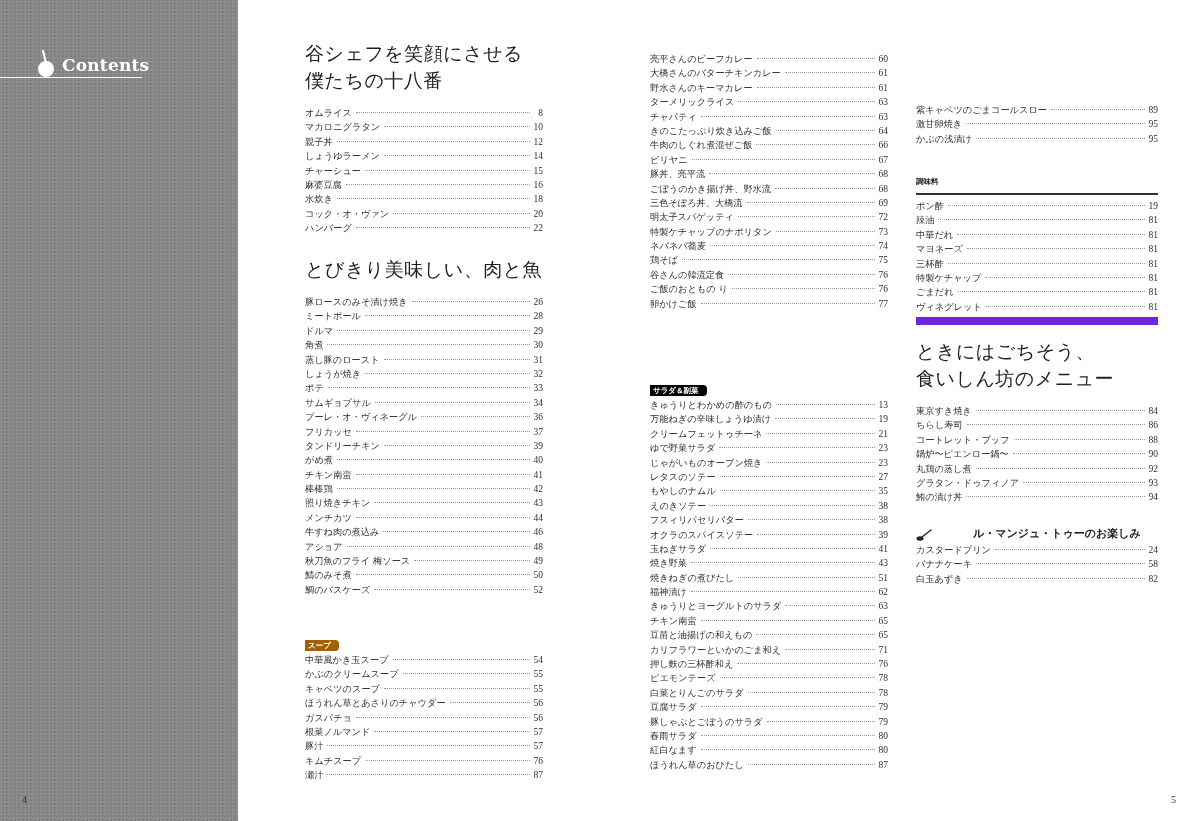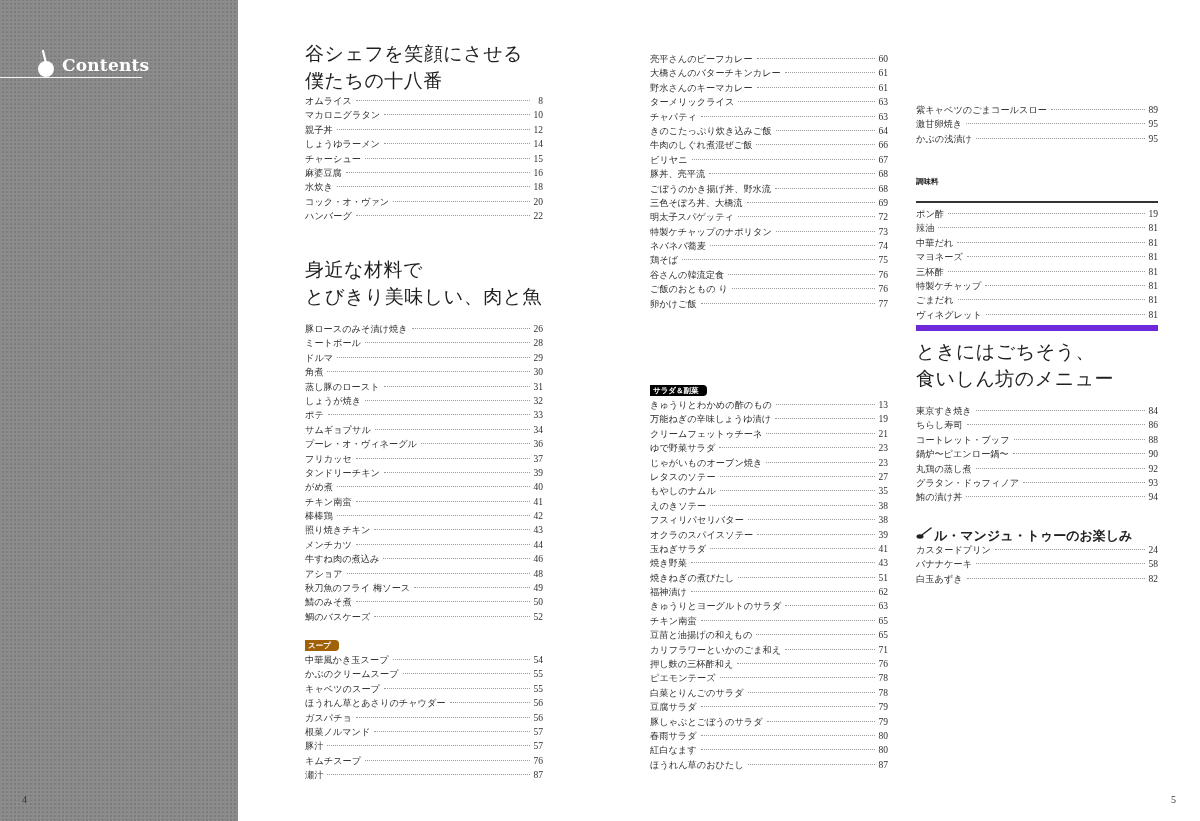--- a/index.html
+++ b/index.html
@@ -54,27 +54,27 @@
     font-family: "DejaVu Sans", sans-serif; position: relative;
   }
   .tag::after {
     content: ""; position: absolute; right: -3px; top: 0; width: 4px; height: 11px;
     background: inherit; border-radius: 0 5px 5px 0;
   }
   .tag-brown { background: #a16207; }
   .tag-gray { background: #000000; }
 
   .subhead {
-    font-size: 7.5px; font-weight: bold; color: #222; padding-bottom: 14px;
+    font-size: 7.5px; font-weight: bold; color: #222; padding-bottom: 6px;
     border-bottom: 2px solid #333; font-family: Liberation Sans, sans-serif;
   }
-  .rule-bottom { border-bottom: 6px solid #6d28d9; }
+  .rule-bottom { border-bottom: 8px solid #6d28d9; }
   .treats-head {
-    font-size: 13px; font-weight: bold; color: #222; display: flex; align-items: flex-start;
-    font-family: "DejaVu Sans", sans-serif; height: 14px;
+    font-size: 11px; font-weight: bold; color: #222; display: flex; align-items: flex-end;
+    font-family: "DejaVu Sans", sans-serif; height: 14px; gap: 39px;
   }
 </style>
 </head>
 <body>
 
 <div class="sidebar">
   <div class="contents-title">
     <svg class="ladle" width="22" height="28" viewBox="0 0 22 28">
       <line x1="7" y1="1" x2="10" y2="13" stroke="#fff" stroke-width="2.2" stroke-linecap="round"></line>
       <circle cx="10" cy="19" r="8" fill="#fff"></circle>
@@ -82,21 +82,21 @@
     <span class="label">Contents</span>
   </div>
   <span class="page-num" style="left:22px; top:794px;">4</span>
 </div>
 
 <div class="section" style="left:305px; top:40px; width:238px;">
   <div class="heading">
     <div>谷シェフを笑顔にさせる</div>
     <div>僕たちの十八番</div>
   </div>
-  <ul class="toc-list" style="">
+  <ul class="toc-list" style="margin-top:12px;">
       <li class="toc-row">
         <span class="title">オムライス</span>
         <span class="leader"></span>
         <span class="pg">8</span>
       </li>
       <li class="toc-row">
         <span class="title">マカロニグラタン</span>
         <span class="leader"></span>
         <span class="pg">10</span>
       </li>
@@ -133,21 +133,20 @@
       <li class="toc-row">
         <span class="title">ハンバーグ</span>
         <span class="leader"></span>
         <span class="pg">22</span>
       </li>
     </ul>
 </div>
 
 <div class="section" style="left:305px; top:256px; width:238px;">
   <div class="heading">
-    <div>身近な材料で</div>
     <div>とびきり美味しい、肉と魚</div>
   </div>
   <ul class="toc-list" style="margin-top:12px;">
       <li class="toc-row">
         <span class="title">豚ロースのみそ漬け焼き</span>
         <span class="leader"></span>
         <span class="pg">26</span>
       </li>
       <li class="toc-row">
         <span class="title">ミートボール</span>

